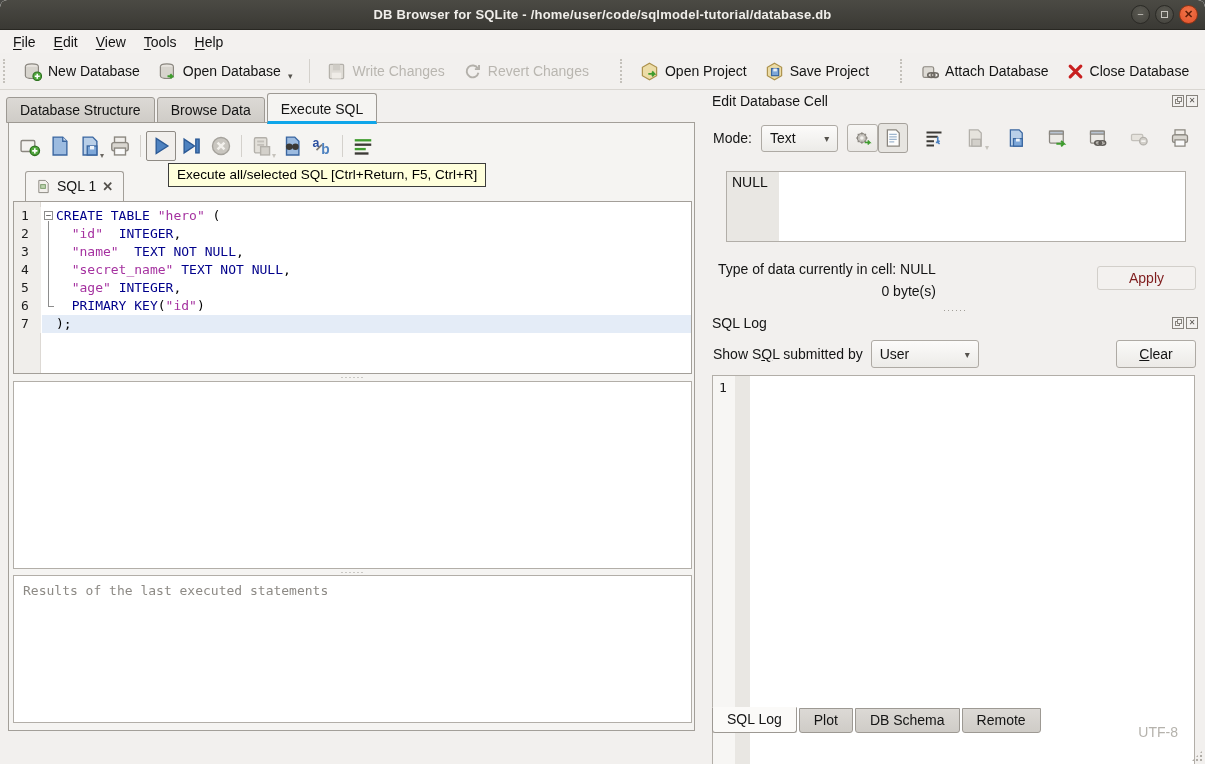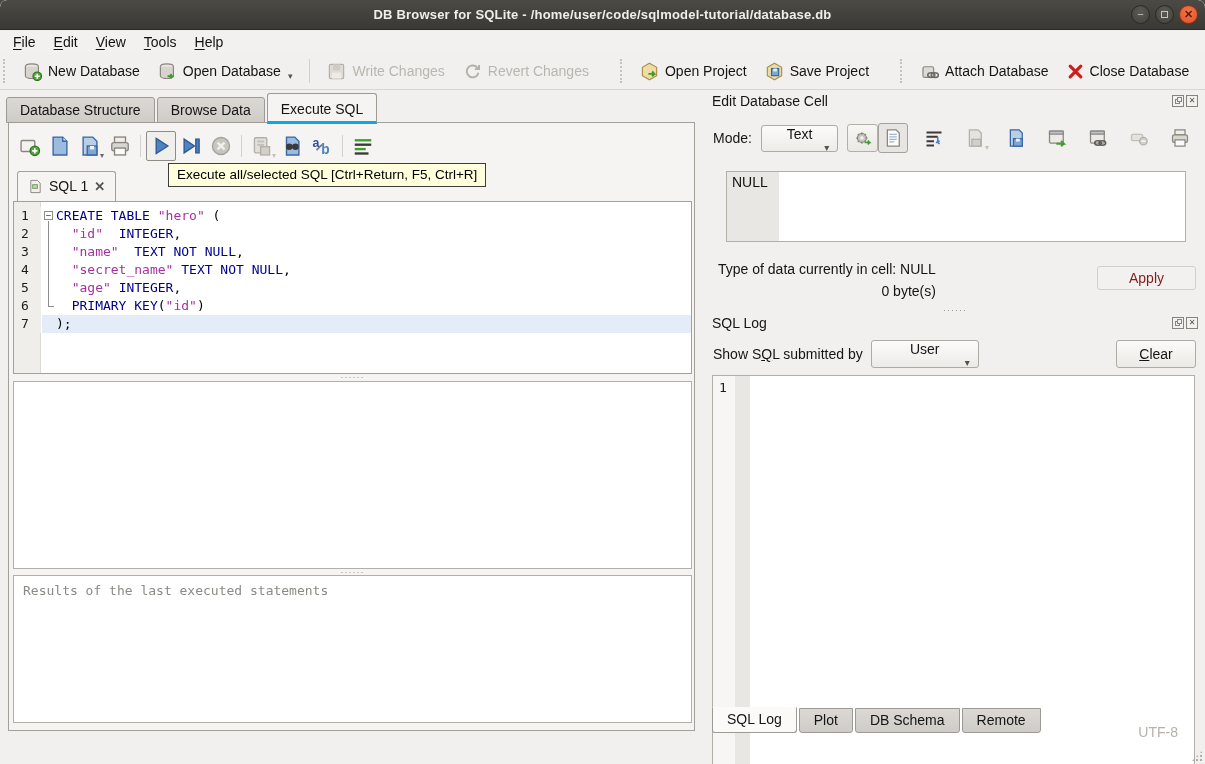--- a/index.html
+++ b/index.html
@@ -42,21 +42,21 @@
   .left-frame { position:absolute; top:122px; left:8px; width:687px; height:609px;
     border:1px solid #a39f99; background:#f5f4f2; }
 
   .sql-toolbar { position:absolute; top:5px; left:6px; height:36px; display:flex; align-items:center; }
   .stb-btn { width:30px; height:30px; display:flex; align-items:center; justify-content:center; position:relative; }
   .stb-btn.framed { border:1px solid #8f8b85; background:#f1efec; border-radius:2px; }
   .stb-sep { width:1px; height:22px; background:#d4d1cc; margin:0 5px; }
   .mini-dd { position:absolute; right:1px; bottom:1px; font-size:8px; color:#6b6762; }
   .mini-dd.dis { color:#c6c3bd; }
 
-  .sqltab-bar { position:absolute; top:45px; left:8px; height:33px; display:flex; align-items:flex-end; }
+  .sqltab-bar { position:absolute; top:45px; left:16px; height:33px; display:flex; align-items:flex-end; }
   .sqltab { display:flex; align-items:center; gap:6px; background:#f5f4f2; border:1px solid #a39f99; border-bottom:none;
     border-radius:3px 3px 0 0; padding:6px 10px 7px; font-size:14px; color:#141414; }
   .sqltab-close { font-size:13px; font-weight:bold; color:#55524d; }
 
   .editor { position:absolute; top:78px; left:4px; width:679px; height:173px; border:1px solid #a39f99;
     background:#fff; font-family:"DejaVu Sans Mono", monospace; font-size:13px; overflow:hidden; }
   .gutter-col { position:absolute; left:0; top:0; bottom:0; width:27px; background:#f0eeeb; border-right:1px solid #ddd9d4; }
   .ed-rows { position:relative; padding-top:5px; }
   .ed-row { position:relative; margin-left:28px; height:18px; line-height:18px; display:flex; white-space:pre; }
   .ed-row.current { background:#e4ecf7; }
@@ -86,21 +86,21 @@
   .dock { position:absolute; left:705px; top:90px; width:500px; height:644px; }
   .dock-header { position:absolute; left:7px; right:7px; height:18px; display:flex; align-items:center; font-size:14px; color:#141414; }
   .dock-btns { margin-left:auto; display:flex; gap:2px; }
   .dock-btn { width:12px; height:12px; border:1px solid #87837d; background:#f3f1ef; position:relative;
     font-size:8px; line-height:10px; text-align:center; color:#55524d; }
   .dock-btn .in1 { position:absolute; left:2px; top:3px; width:5px; height:5px; border:1px solid #87837d; }
   .dock-btn .in2 { position:absolute; left:4px; top:1px; width:5px; height:5px; border:1px solid #87837d; background:#f3f1ef; }
 
   .mode-row { position:absolute; top:33px; left:8px; right:10px; height:30px; display:flex; align-items:center; font-size:14px; color:#141414; }
   .select { display:flex; align-items:center; background:linear-gradient(#fcfbfa,#ecebe8); border:1px solid #aeaaa4;
-    border-radius:3px; height:27px; padding:0 8px; font-size:14px; color:#141414;flex-direction:column; }
+    border-radius:3px; height:27px; padding:0 8px; font-size:14px; color:#141414; }
   .select .arr { margin-left:auto; font-size:10px; color:#55524d; padding-left:10px; }
   .mode-select { width:78px; margin-left:9px; }
   .gear-btn { width:31px; height:28px; border:1px solid #b3afa9; border-radius:3px; background:linear-gradient(#f7f6f4,#eae8e5);
     margin-left:9px; display:flex; align-items:center; justify-content:center; }
   .cell-icons { margin-left:auto; display:flex; align-items:center; gap:11px; }
   .ci-btn { width:30px; height:30px; display:flex; align-items:center; justify-content:center; position:relative; }
   .ci-btn.pressed { border:1px solid #a5a19b; background:#e7e5e1; border-radius:3px; }
 
   .cell-editor { position:absolute; top:81px; left:21px; width:1164px; height:71px; width:460px;
     border:1px solid #b2aea8; background:#fff; display:flex; }

